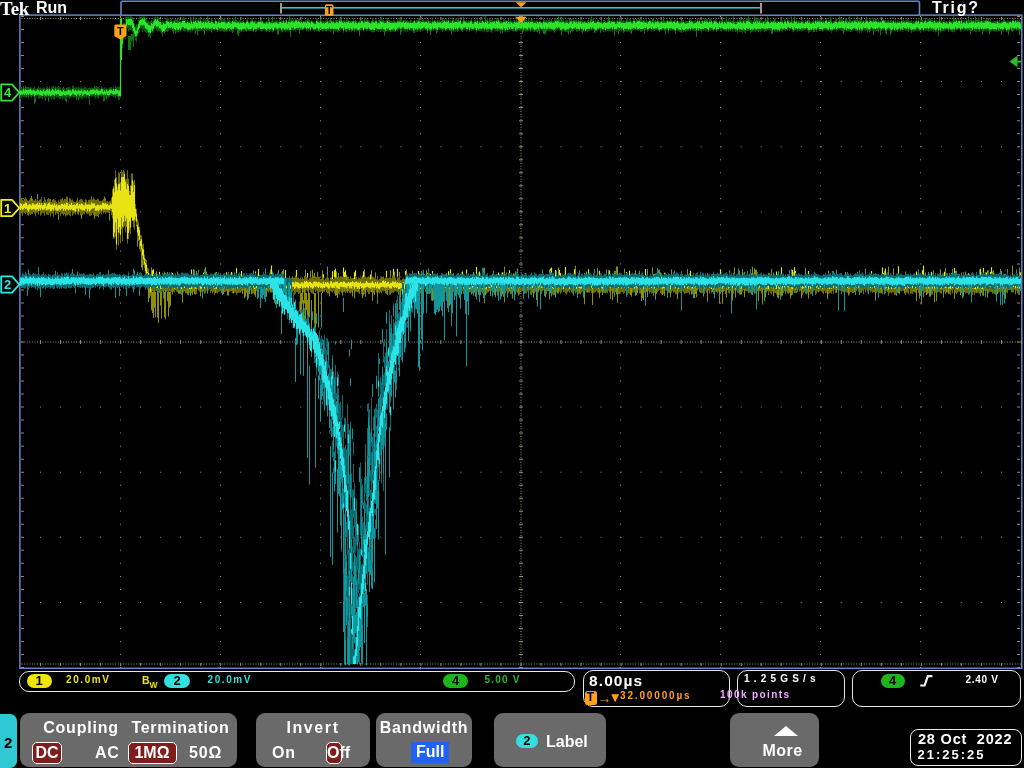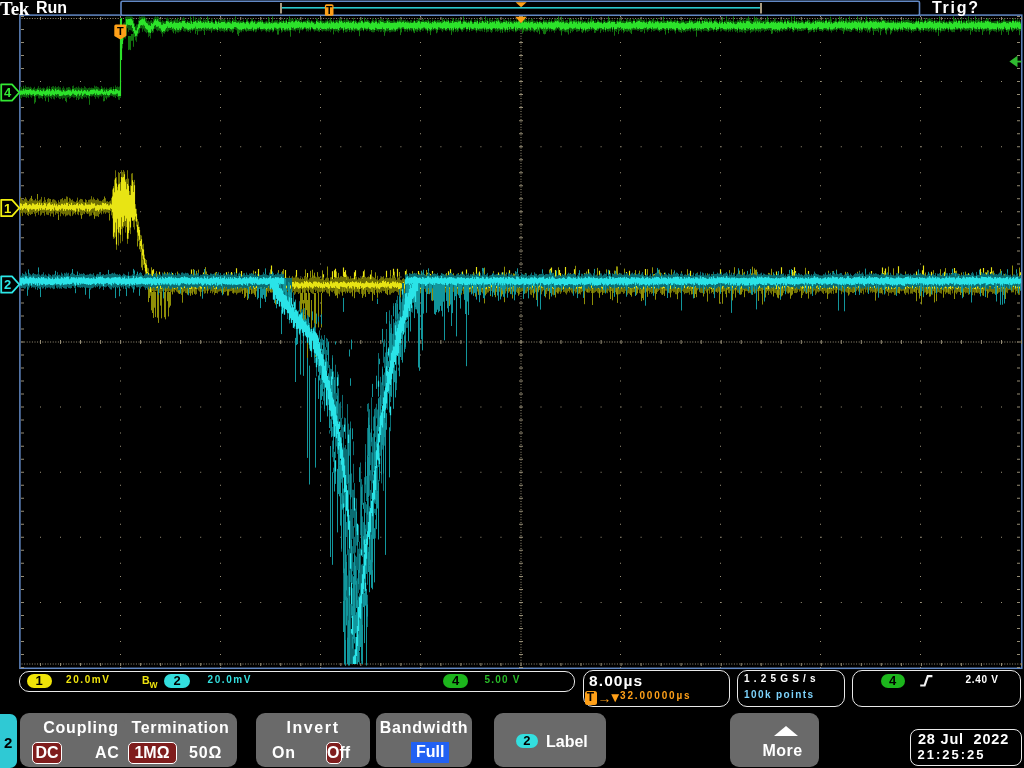--- a/index.html
+++ b/index.html
@@ -63,21 +63,21 @@
 
 <div class="box" style="left:583px;top:670px;width:147px;height:37px"></div>
 <div class="a wt" style="left:589px;top:671.5px;font-size:15.5px;letter-spacing:1.1px">8.00µs</div>
 <div class="a" style="left:584.5px;top:691px;width:12px;height:13.5px;background:#ffa018;border-radius:2.5px;color:#000;font-weight:bold;font-size:12px;text-align:center;line-height:13.5px">T</div>
 <div class="a" style="left:597.5px;top:689.5px;color:#ffa018;font-weight:bold;font-size:14px">→</div>
 <div class="a" style="left:608.5px;top:690px;color:#ffa018;font-weight:bold;font-size:13.5px">▼</div>
 <div class="rv" style="left:620px;top:689.5px;color:#ffa018;letter-spacing:1.85px">32.00000µs</div>
 
 <div class="box" style="left:737px;top:670px;width:108px;height:37px"></div>
 <div class="rv" style="left:744px;top:673px;color:#fff;letter-spacing:4.2px">1.25GS/s</div>
-<div class="rv" style="left:744px;top:688.5px;color:#7dd3fc;letter-spacing:1.4px">100k points</div>
+<div class="rv" style="left:720px;top:688.5px;color:#f0abfc;letter-spacing:1.4px">100k points</div>
 
 <div class="box" style="left:852px;top:670px;width:169px;height:37px"></div>
 <div class="badge" style="left:880.5px;top:674px;width:24px;background:#1cb51c">4</div>
 <svg class="a" style="left:918px;top:672px" width="18" height="16">
     <path d="M2.2 13.5 H6.6 L9.8 4.2 H14.4" stroke="#f2f2f2" stroke-width="2.2" fill="none"></path>
   </svg>
 <div class="rv" style="left:965.5px;top:673.5px;color:#fff;letter-spacing:0.7px">2.40 V</div>
 
 <div class="a" style="left:0;top:713.5px;width:16.5px;height:54.5px;background:#2fc9d4;border-radius:0 7px 7px 0"></div>
 <div class="a" style="left:0;top:734px;width:16.5px;text-align:center;color:#000;font-weight:bold;font-size:15px">2</div>
@@ -106,14 +106,14 @@
  <div class="opt" style="left:52px;top:20px">Label</div>
   </div>
 <div class="btn" style="left:729.5px;width:89px">
  <svg class="a" style="left:44px;top:13px" width="24" height="10">
       <path d="M12 0 L24 10 H0 Z" fill="#fff"></path>
     </svg>
  <div class="opt" style="left:33px;top:28.5px;letter-spacing:0.5px">More</div>
   </div>
 
 <div class="box" style="left:909.5px;top:729px;width:112px;height:36.5px;border-radius:8px"></div>
-<div class="a wt" style="left:918px;top:731px;font-size:14.5px;letter-spacing:0.8px;white-space:pre">28 Jul  2022</div>
+<div class="a wt" style="left:918px;top:731px;font-size:14.5px;letter-spacing:0.8px;white-space:pre">28 Oct  2022</div>
 <div class="a wt" style="left:917.5px;top:747px;font-size:13px;letter-spacing:2px">21:25:25</div>
 
 </body></html>

